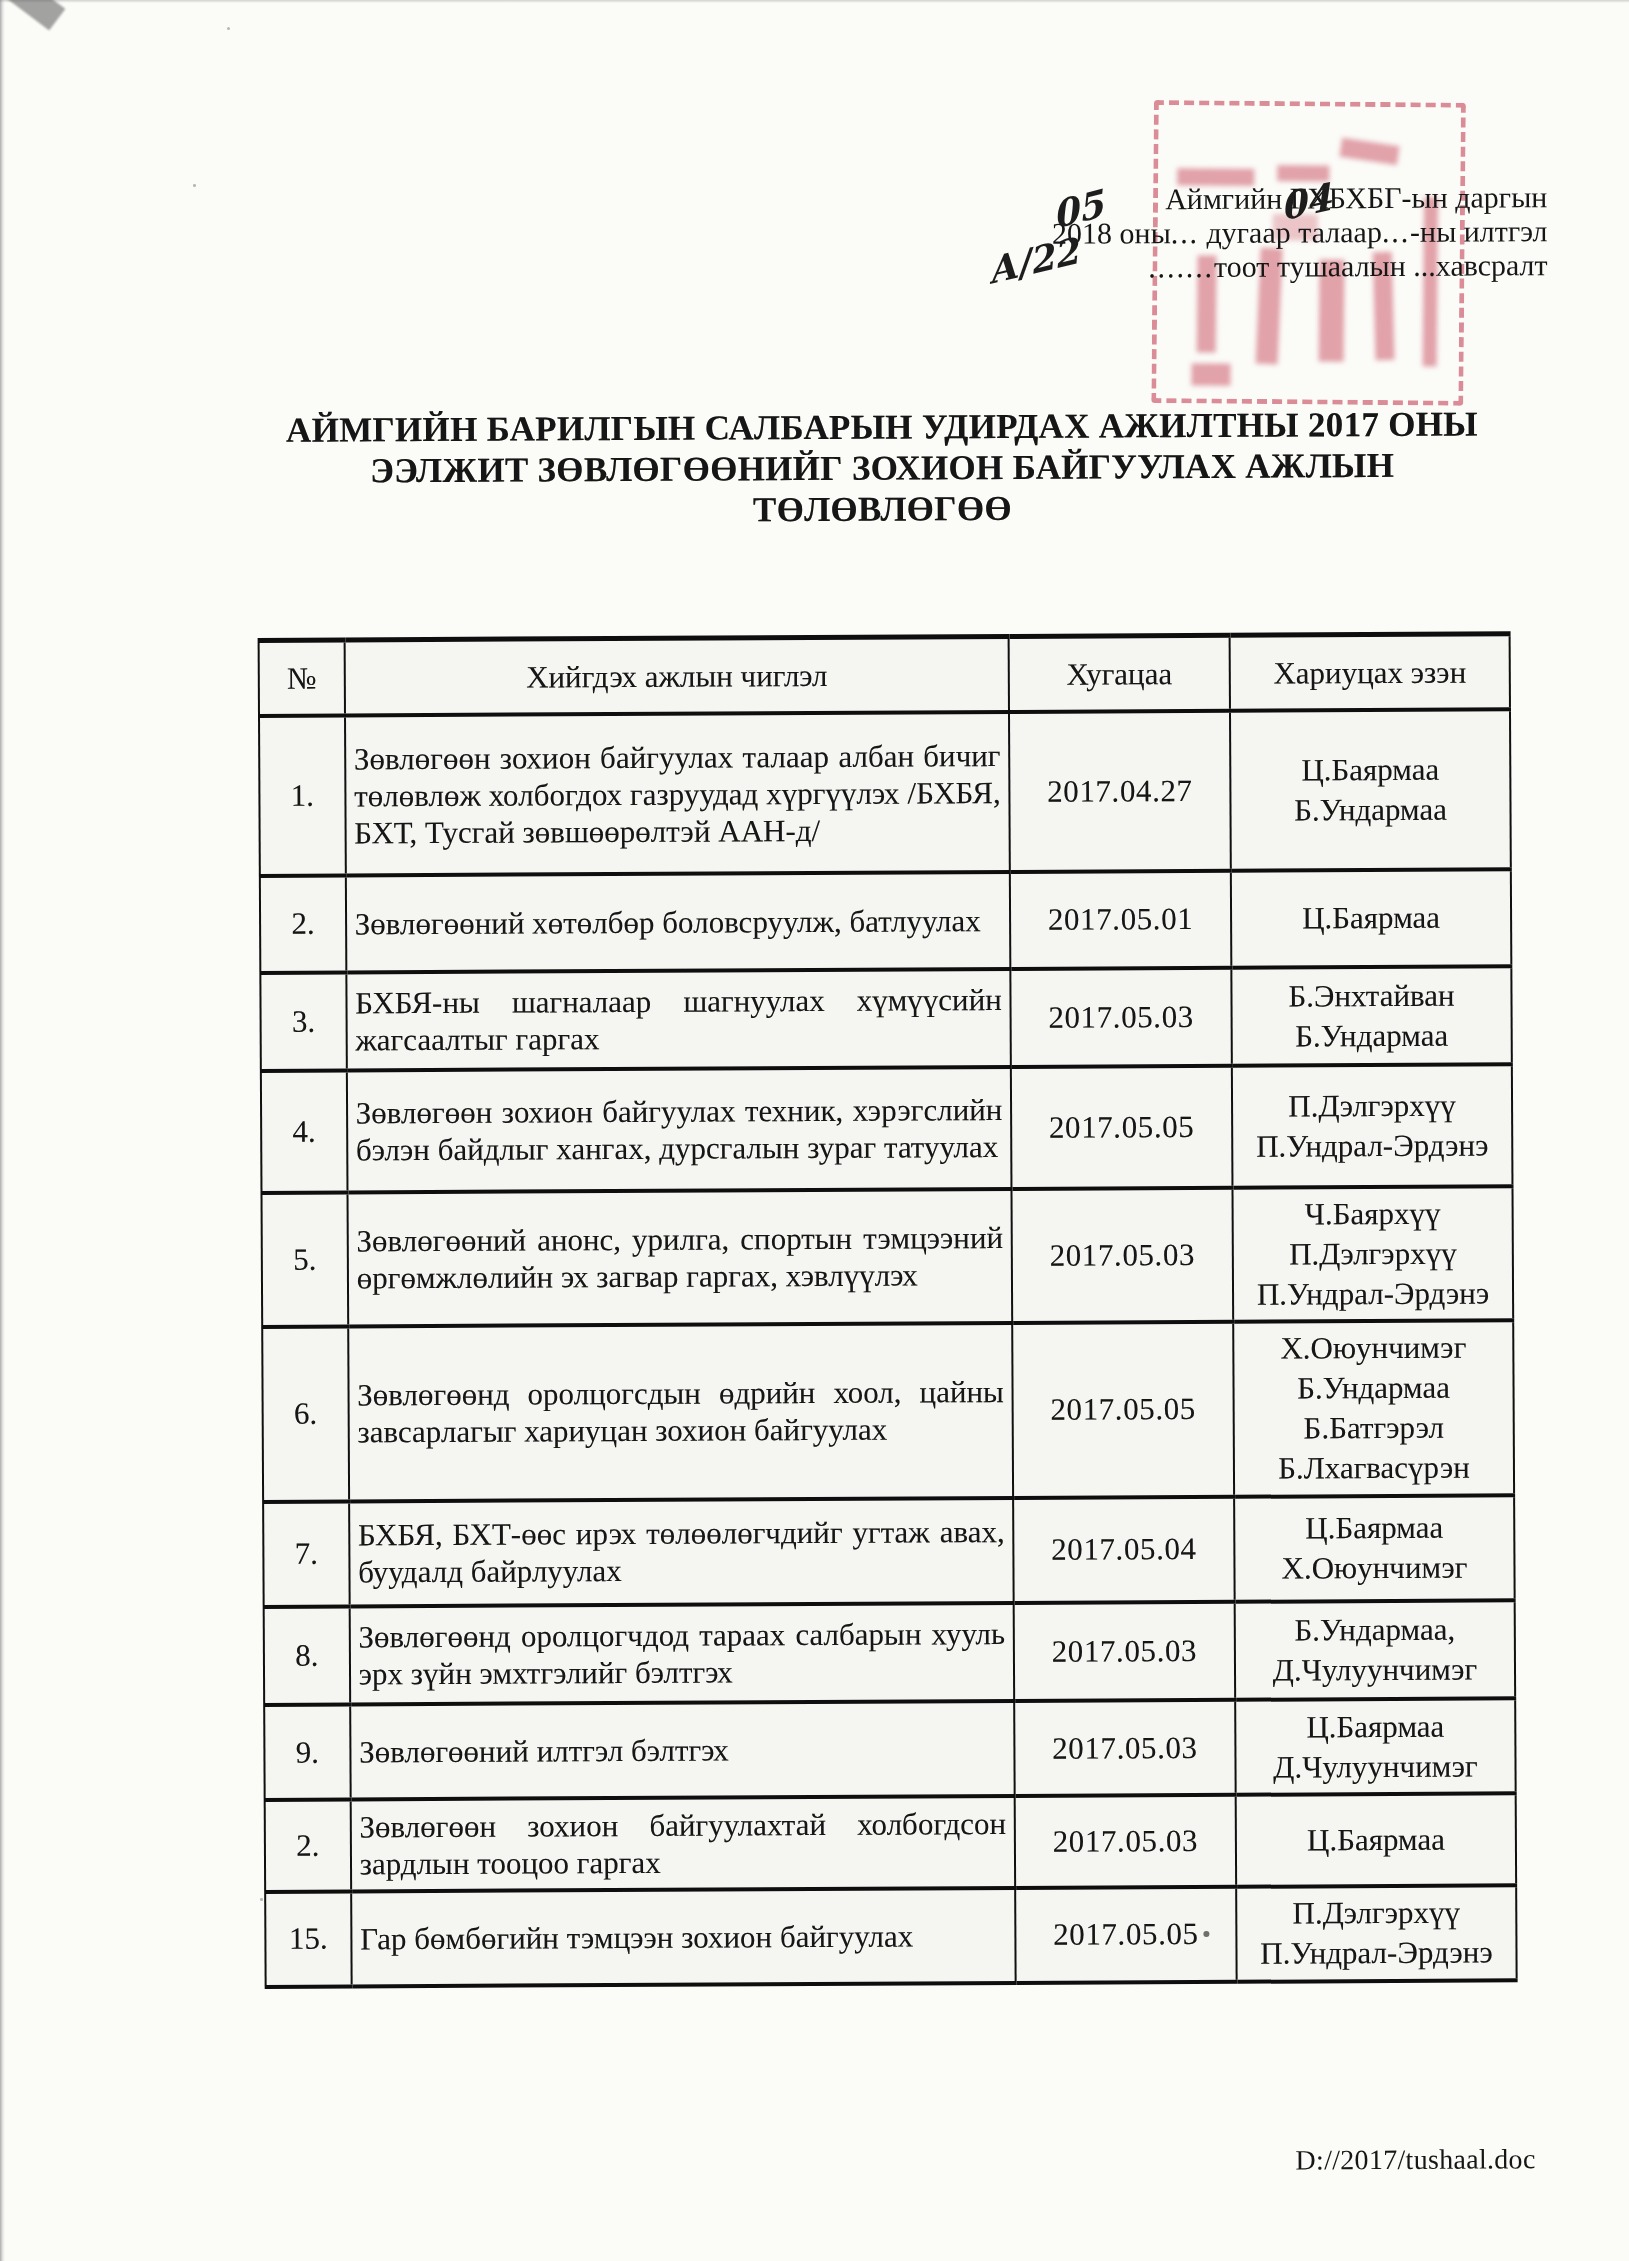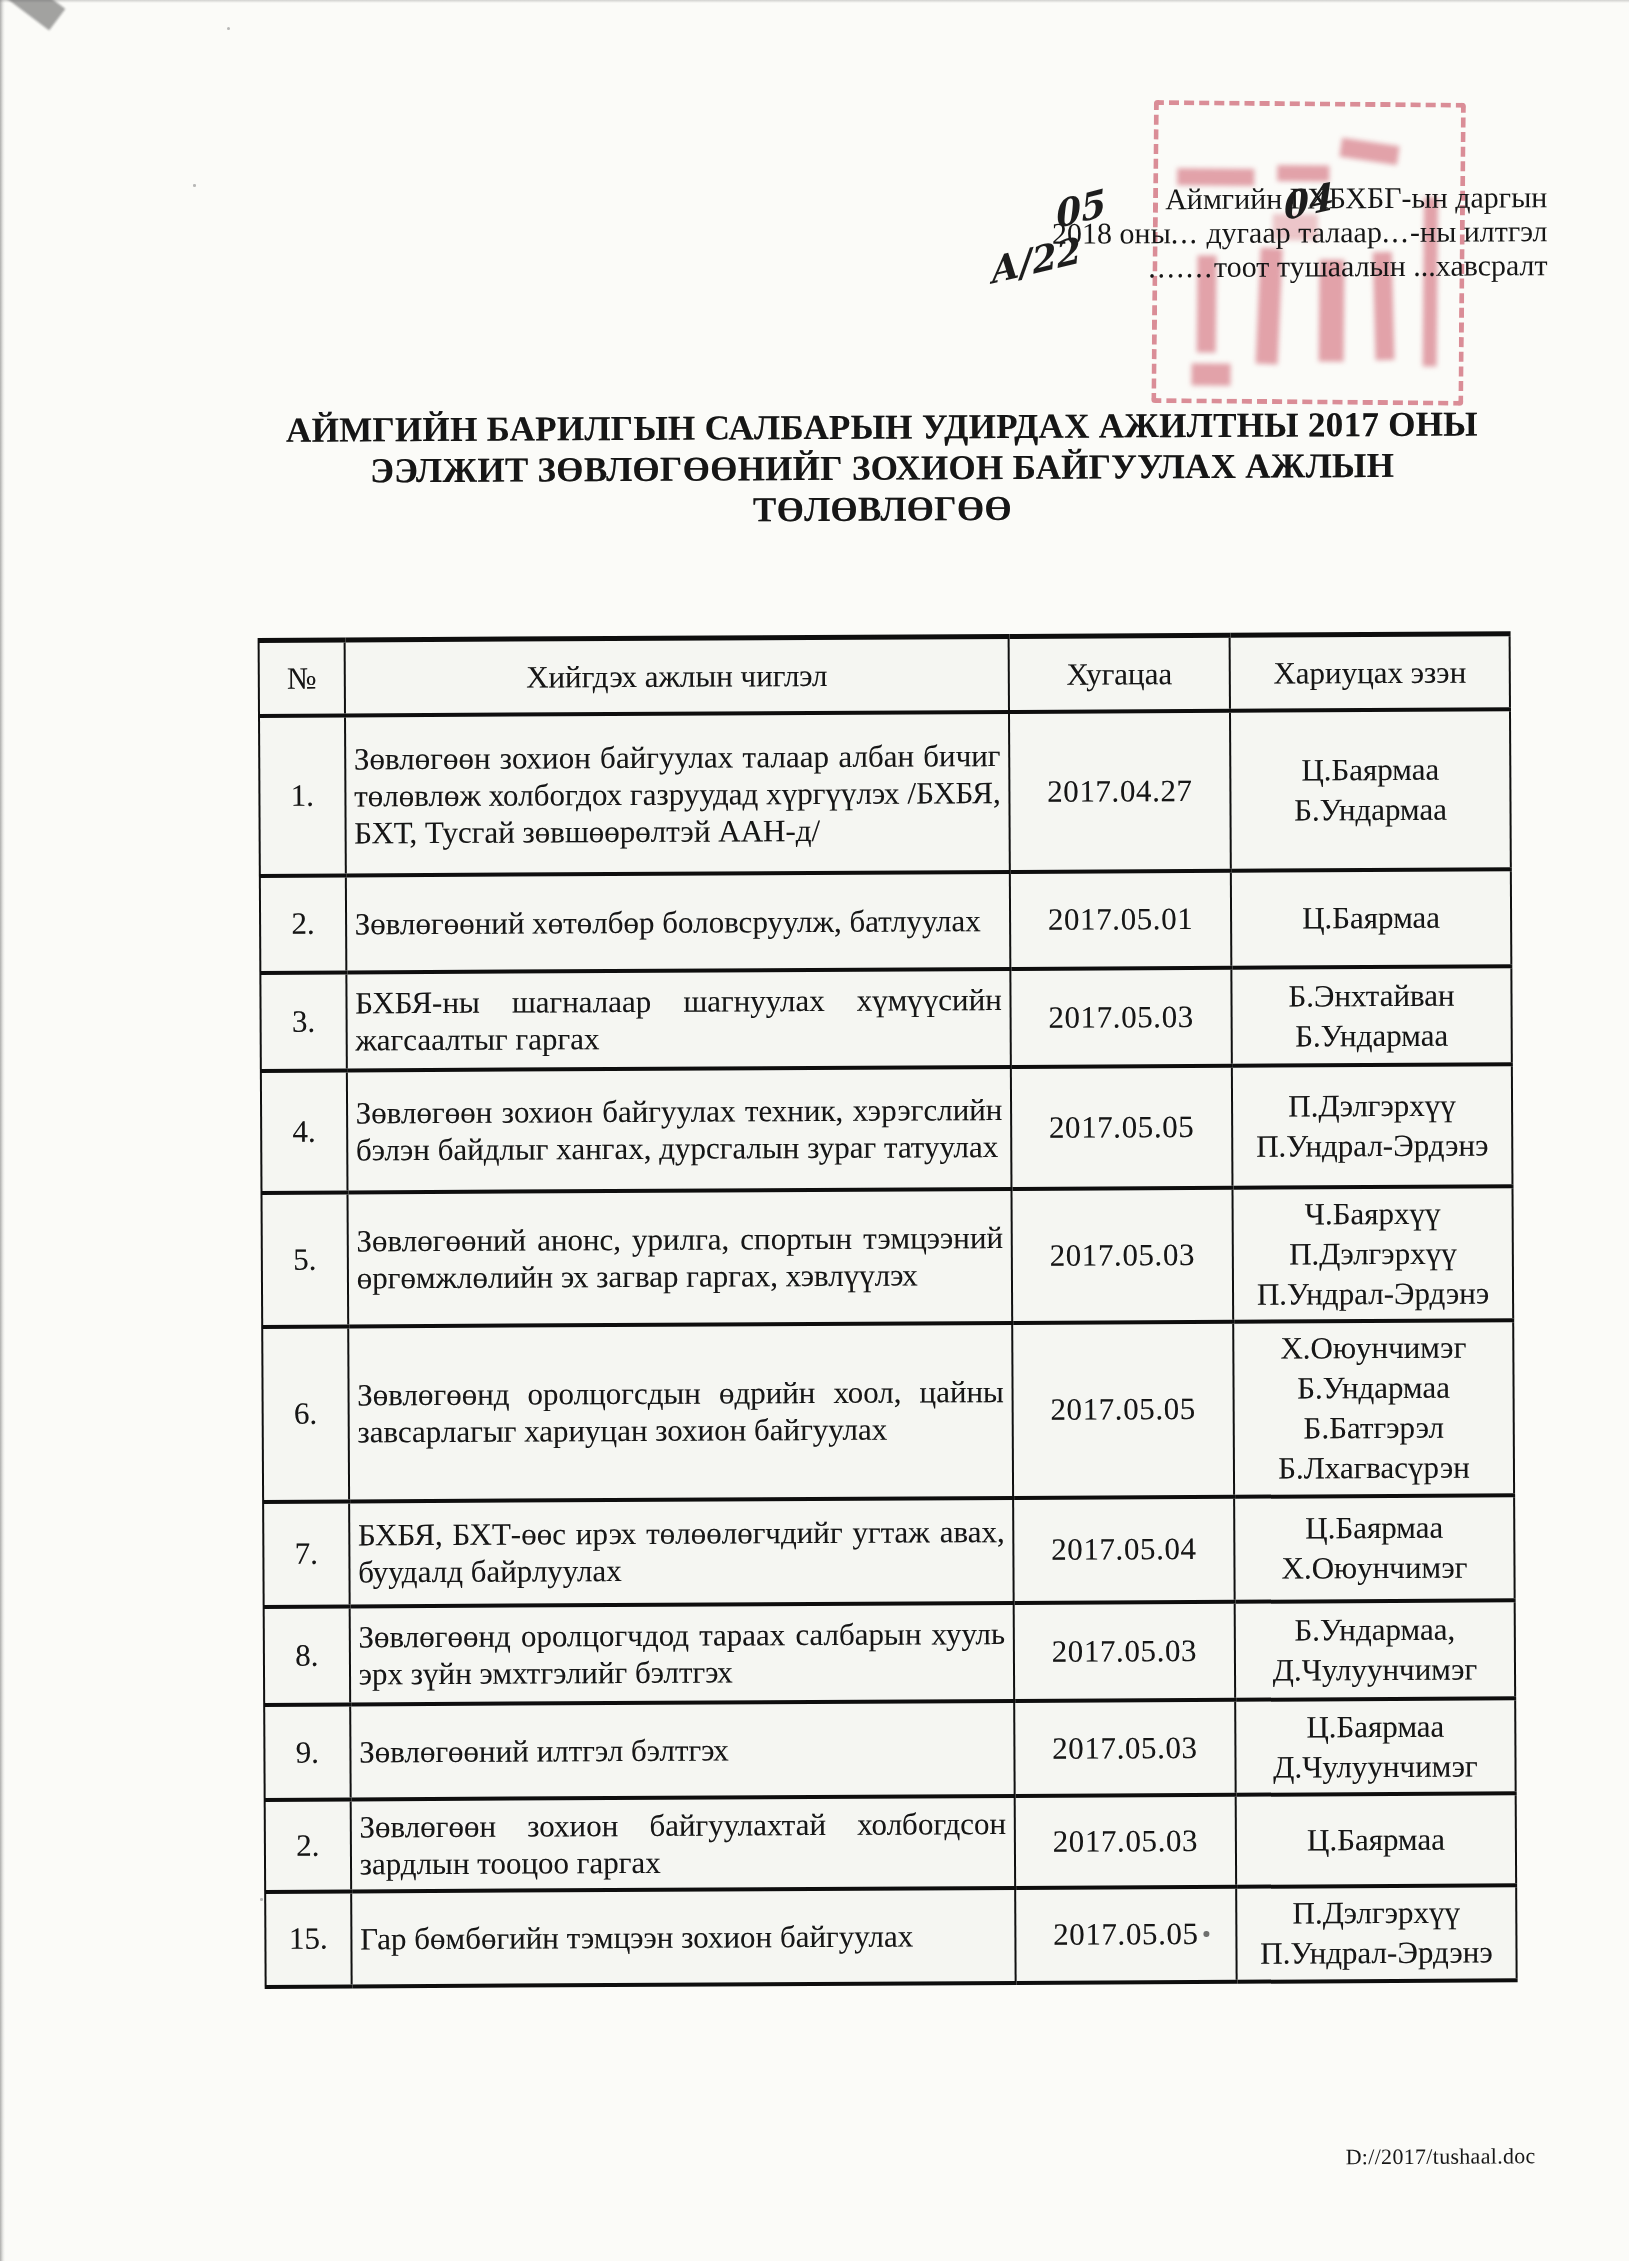--- a/index.html
+++ b/index.html
@@ -82,21 +82,21 @@
   tbody tr:nth-child(7) td{height:91px;}
   tbody tr:nth-child(8) td{height:84px;}
   tbody tr:nth-child(9) td{height:72px;}
   tbody tr:nth-child(10) td{height:78px;}
   tbody tr:nth-child(11) td{height:72px;}
   tbody tr:nth-child(11) td.date::after{content:"";position:absolute;
     width:5.8px;height:5.8px;border-radius:50%;background:#4c4c4c;
     right:26px;top:50%;margin-top:-3.2px;opacity:.8;}
 
   
-  .footer-path{position:absolute;right:101px;top:2147px;font-size:22px;letter-spacing:0.3px;}
+  .footer-path{position:absolute;right:101px;top:2147px;font-size:28px;letter-spacing:0.3px;}
 </style>
 </head>
 <body>
 
 <div class="edge-left"></div>
 <div class="edge-top"></div>
 <div class="corner-smudge"></div>
 <div class="speck sp1"></div>
 <div class="speck sp2"></div>
 <div class="speck sp4"></div>

